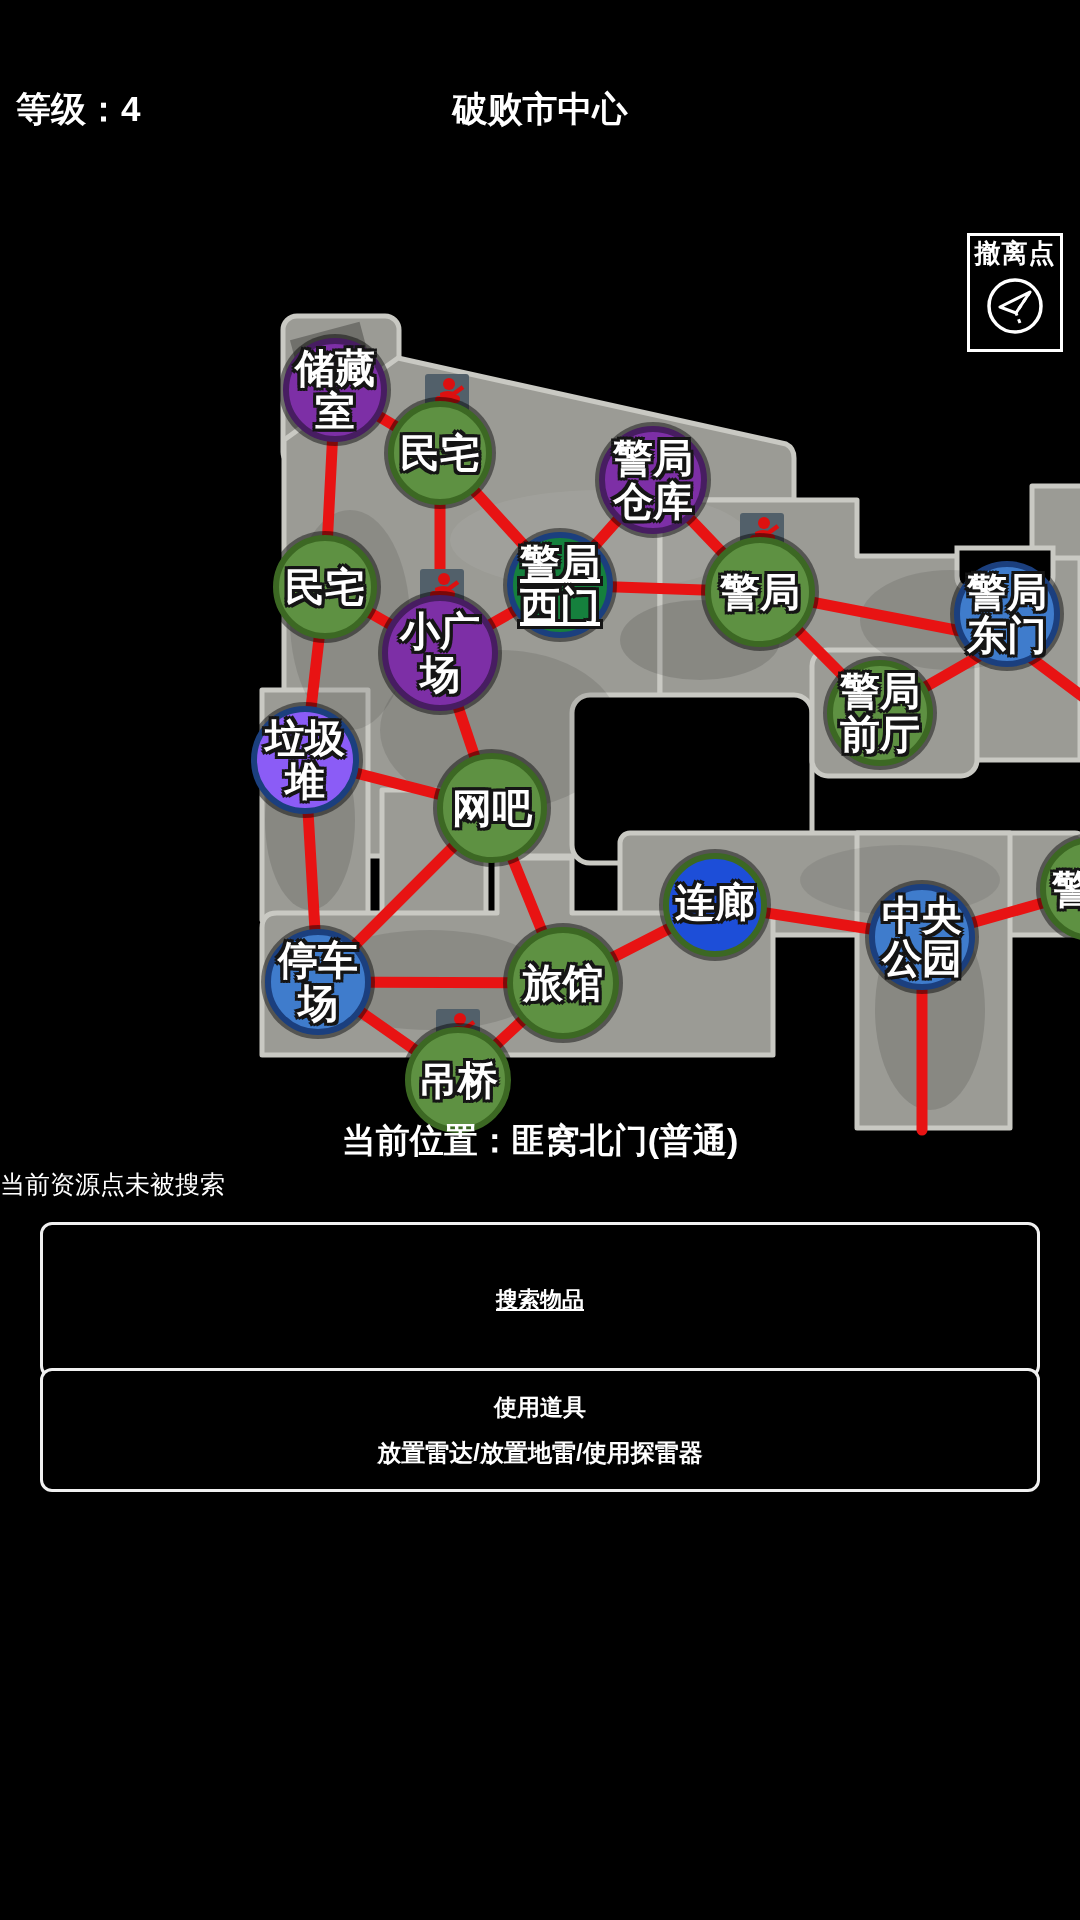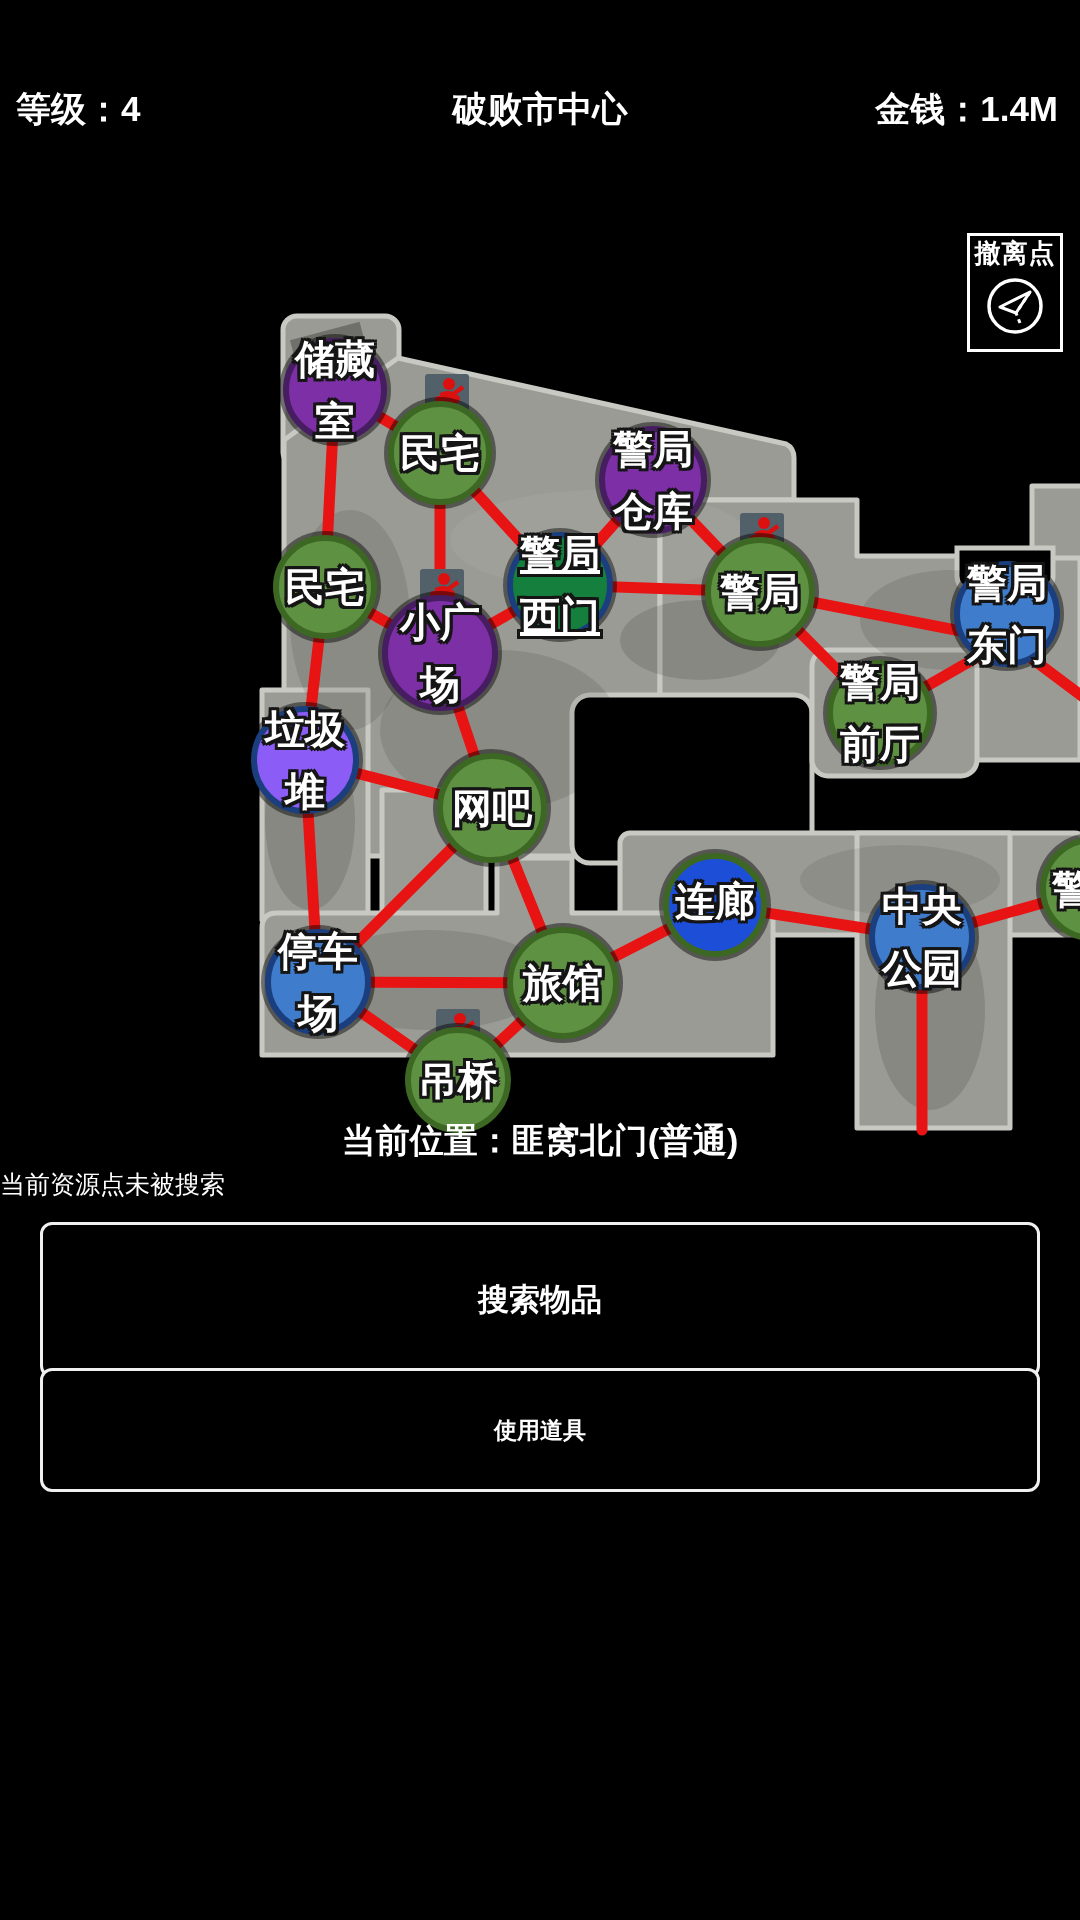--- a/index.html
+++ b/index.html
@@ -19,47 +19,46 @@
     display:flex;flex-direction:column;align-items:center;cursor:pointer;
   }
   #evac-label{font-size:26px;font-weight:bold;margin-top:0;letter-spacing:1px;}
   #evac-circ{width:58px;height:58px;margin-top:6px;}
   
   #map-svg{position:absolute;left:0;top:0;}
   .node{
     position:absolute;border:6px solid;border-radius:50%;box-sizing:border-box;
     box-shadow:0 0 0 4px rgba(0,0,0,.45);
     display:flex;align-items:center;justify-content:center;text-align:center;
-    font-weight:bold;font-size:40px;line-height:62px;color:#fff;word-break:break-all;
+    font-weight:bold;font-size:40px;line-height:43px;color:#fff;word-break:break-all;
     text-shadow:-3px -3px 0 #151515,3px -3px 0 #151515,-3px 3px 0 #151515,3px 3px 0 #151515,
                 -3px 0 0 #151515,3px 0 0 #151515,0 -3px 0 #151515,0 3px 0 #151515;
     cursor:pointer;
   }
   
   #status-line1{position:absolute;top:1118px;width:100%;text-align:center;font-size:34px;font-weight:bold;}
   #status-line2{position:absolute;top:1168px;width:100%;text-align:left;font-size:25px;font-weight:normal;}
   .panel-btn{
     position:absolute;left:40px;width:1000px;box-sizing:border-box;
     border:3px solid #f0f0f0;border-radius:12px;background:#000;color:#fff;
     display:flex;flex-direction:column;align-items:center;justify-content:center;
     font-family:inherit;cursor:pointer;
   }
-  #btn-search{top:1222px;height:156px;font-size:31px;font-weight:bold;}
+  #btn-search{top:1222px;height:156px;font-size:22px;font-weight:bold;text-decoration:underline;}
   #btn-use{top:1368px;height:124px;}
   #btn-use .t1{font-size:23px;font-weight:bold;}
   #btn-use .t2{font-size:24px;margin-top:14px;font-weight:bold;}
 </style>
 </head>
 <body>
 
 <div id="screen">
 
   <div class="hdr-text" id="hdr-level">等级：4</div>
   <div class="hdr-text" id="hdr-title">破败市中心</div>
-  <div class="hdr-text" id="hdr-money">金钱：1.4M</div>
 
   <svg id="map-svg" width="1080" height="1920" viewBox="0 0 1080 1920">
     <defs>
       <symbol id="sym-enemy" viewBox="0 0 40 40">
         <circle cx="22" cy="9" r="6" fill="currentColor"></circle>
         <path d="M13,18 Q21,14 29,18 L28,32 Q21,36 14,32 Z" fill="currentColor"></path>
         <circle cx="12" cy="25" r="4" fill="currentColor"></circle>
         <circle cx="29" cy="24" r="4" fill="currentColor"></circle>
         <line x1="6" y1="34" x2="36" y2="12" stroke="currentColor" stroke-width="4.5"></line>
         <line x1="10" y1="22" x2="20" y2="36" stroke="currentColor" stroke-width="3.5"></line>
@@ -210,15 +209,16 @@
       <path d="M44,15 L30,36 L34,46" fill="none" stroke="#fff" stroke-width="3" stroke-dasharray="4,4"></path>
     </svg>
   </div>
 
   <div id="status-line1">当前位置：匪窝北门(普通)</div>
   <div id="status-line2">当前资源点未被搜索</div>
 
   <button class="panel-btn" id="btn-search">搜索物品</button>
   <button class="panel-btn" id="btn-use">
     <span class="t1">使用道具</span>
+    <span class="t2">放置雷达/放置地雷/使用探雷器</span>
   </button>
 
 </div>
 
 </body></html>

